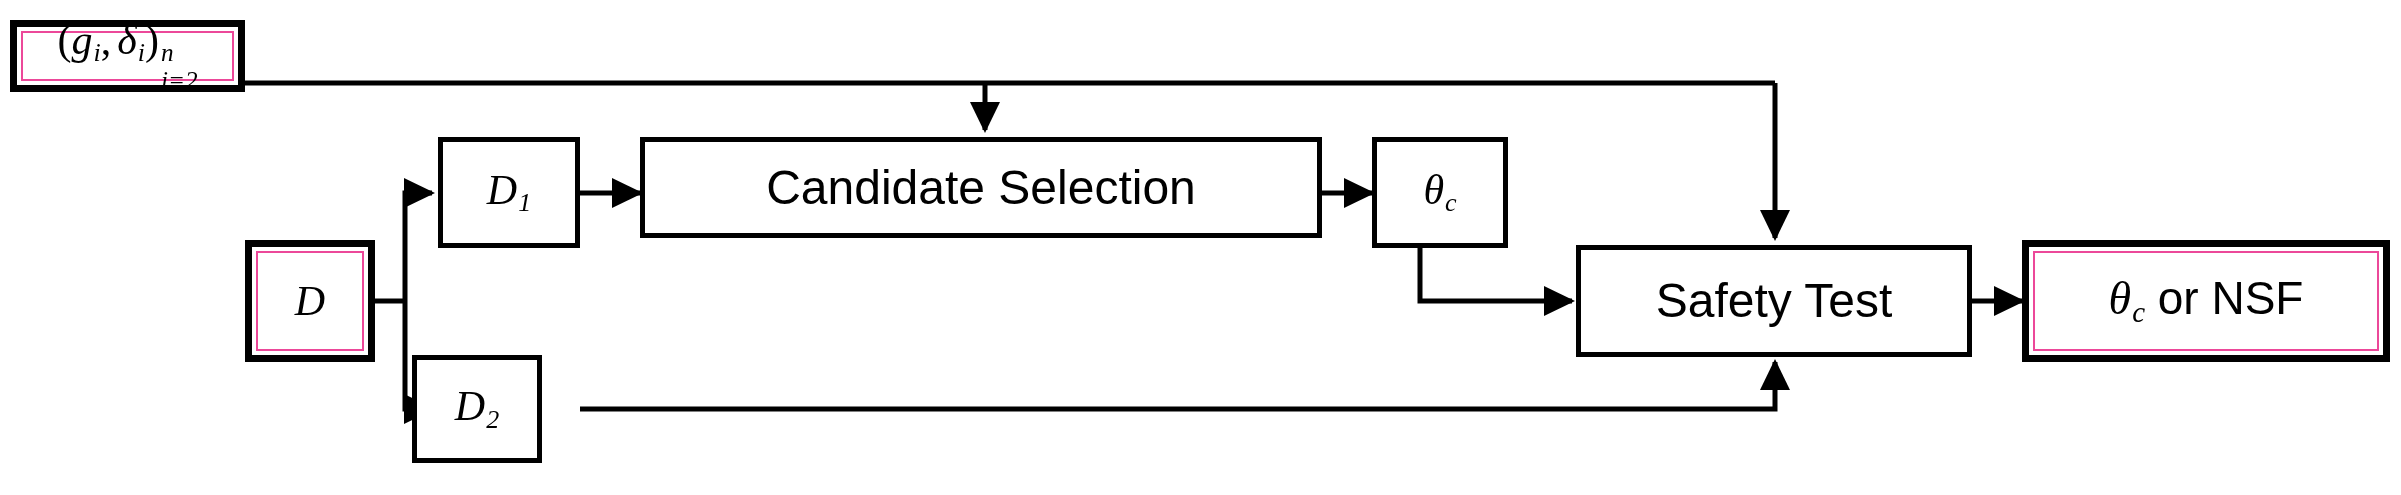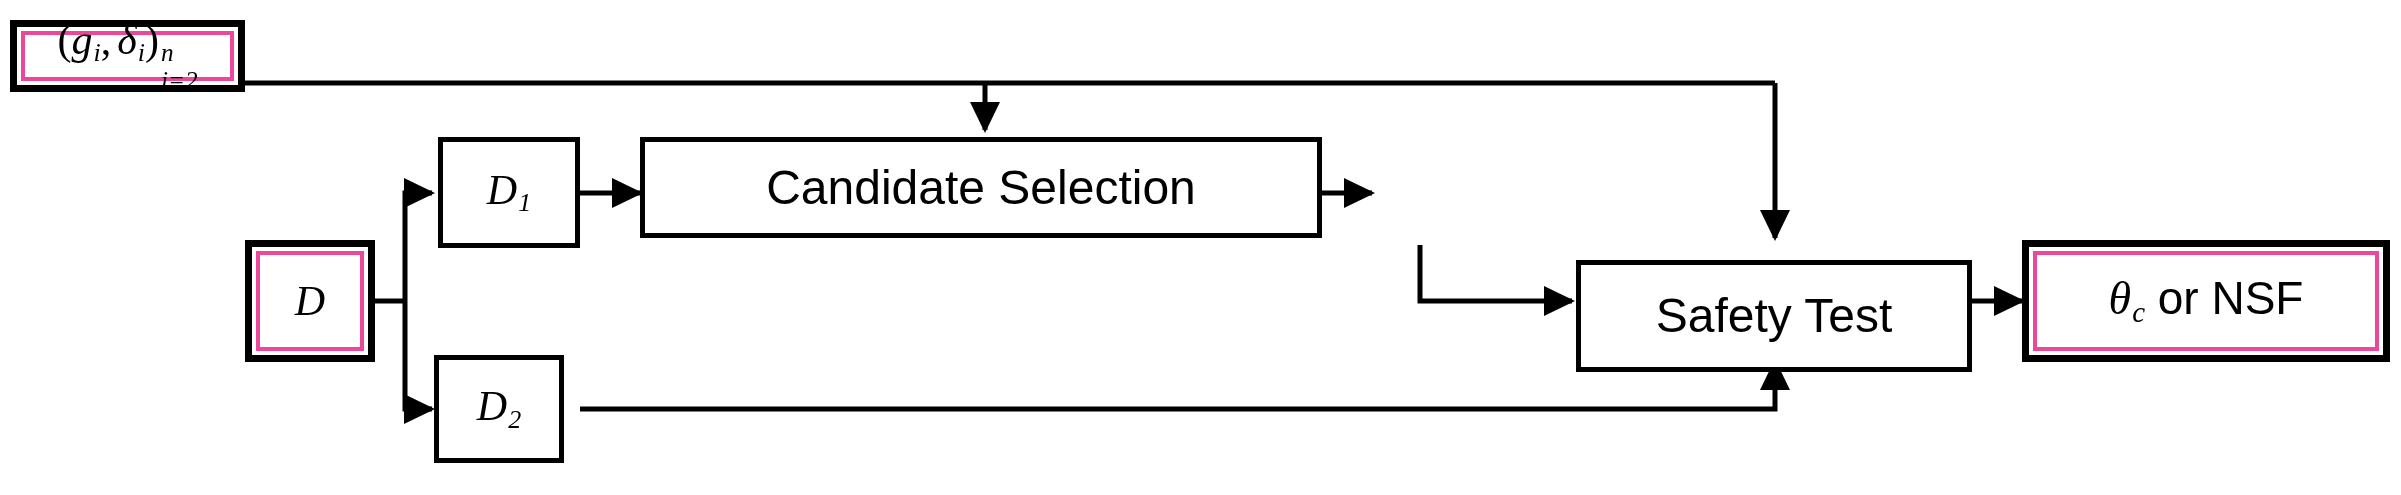--- a/index.html
+++ b/index.html
@@ -38,21 +38,21 @@
     color: #000000;
   }
   .node-box.double {
     border-width: 7px;
     padding: 4px;
     background: #ffffff;
   }
   .node-box.double > .inner-frame {
     width: 100%;
     height: 100%;
-    border: 4px solid #ec4899;
+    border: 2px solid #ec4899;
     box-sizing: border-box;
     display: flex;
     align-items: center;
     justify-content: center;
     background: #ffffff;
   }
   
   .label-text {
     font-family: "Liberation Sans", sans-serif;
     color: #000000;
@@ -152,32 +152,37 @@
       <span class="math-text" style="font-size:42px;">D</span>
     </div>
   </div>
 
   <div class="node-box" style="left:438px; top:137px; width:142px; height:111px;">
     <span class="math-text" style="font-size:42px;">
       <span>D</span><span class="sub math-upright">1</span>
     </span>
   </div>
 
-  <div class="node-box" style="left:434px; top:355px; width:130px; height:108px;">
+  <div class="node-box" style="left:412px; top:355px; width:130px; height:108px;">
     <span class="math-text" style="font-size:42px;">
       <span>D</span><span class="sub math-upright">2</span>
     </span>
   </div>
 
   <div class="node-box" style="left:640px; top:137px; width:682px; height:101px;">
     <span class="label-text" style="font-size:48px;">Candidate Selection</span>
   </div>
 
+  <div class="node-box" style="left:1372px; top:137px; width:136px; height:111px;">
+    <span class="math-text" style="font-size:42px;">
+      <span>θ</span><span class="sub">c</span>
+    </span>
+  </div>
 
-  <div class="node-box" style="left:1576px; top:245px; width:396px; height:112px;margin-top:15px;">
+  <div class="node-box" style="left:1576px; top:245px; width:396px; height:112px;">
     <span class="label-text" style="font-size:48px;">Safety Test</span>
   </div>
 
   <div class="node-box double" style="left:2022px; top:240px; width:368px; height:122px;">
     <div class="inner-frame">
       <span class="label-text" style="font-size:46px;">
         <span class="math-text" style="font-size:46px;">θ</span><span class="math-text sub" style="font-size:29px;">c</span><span> or NSF</span>
       </span>
     </div>
   </div>

